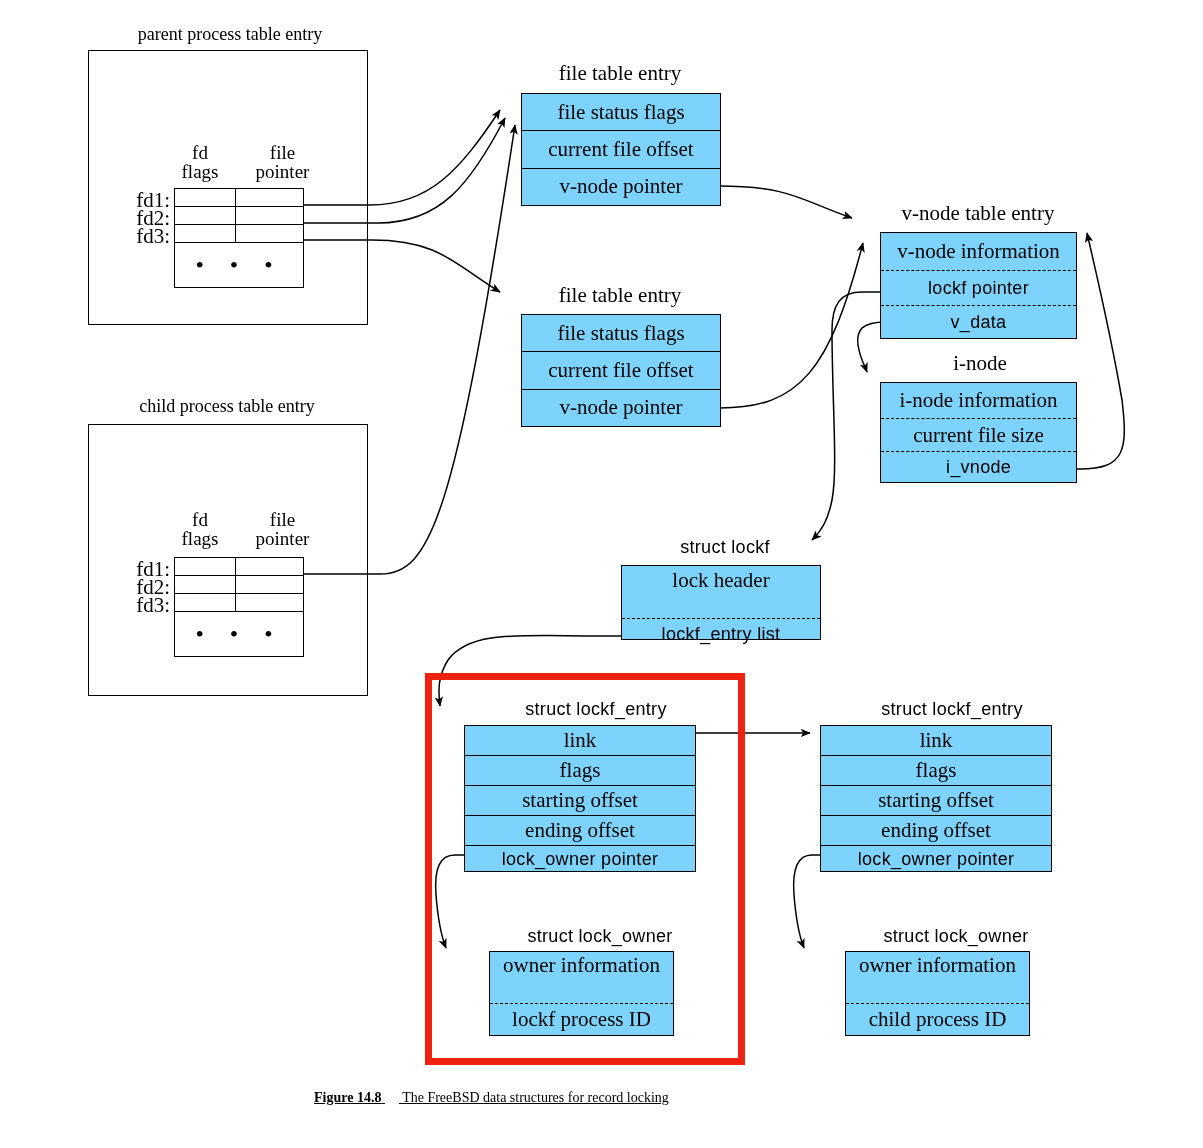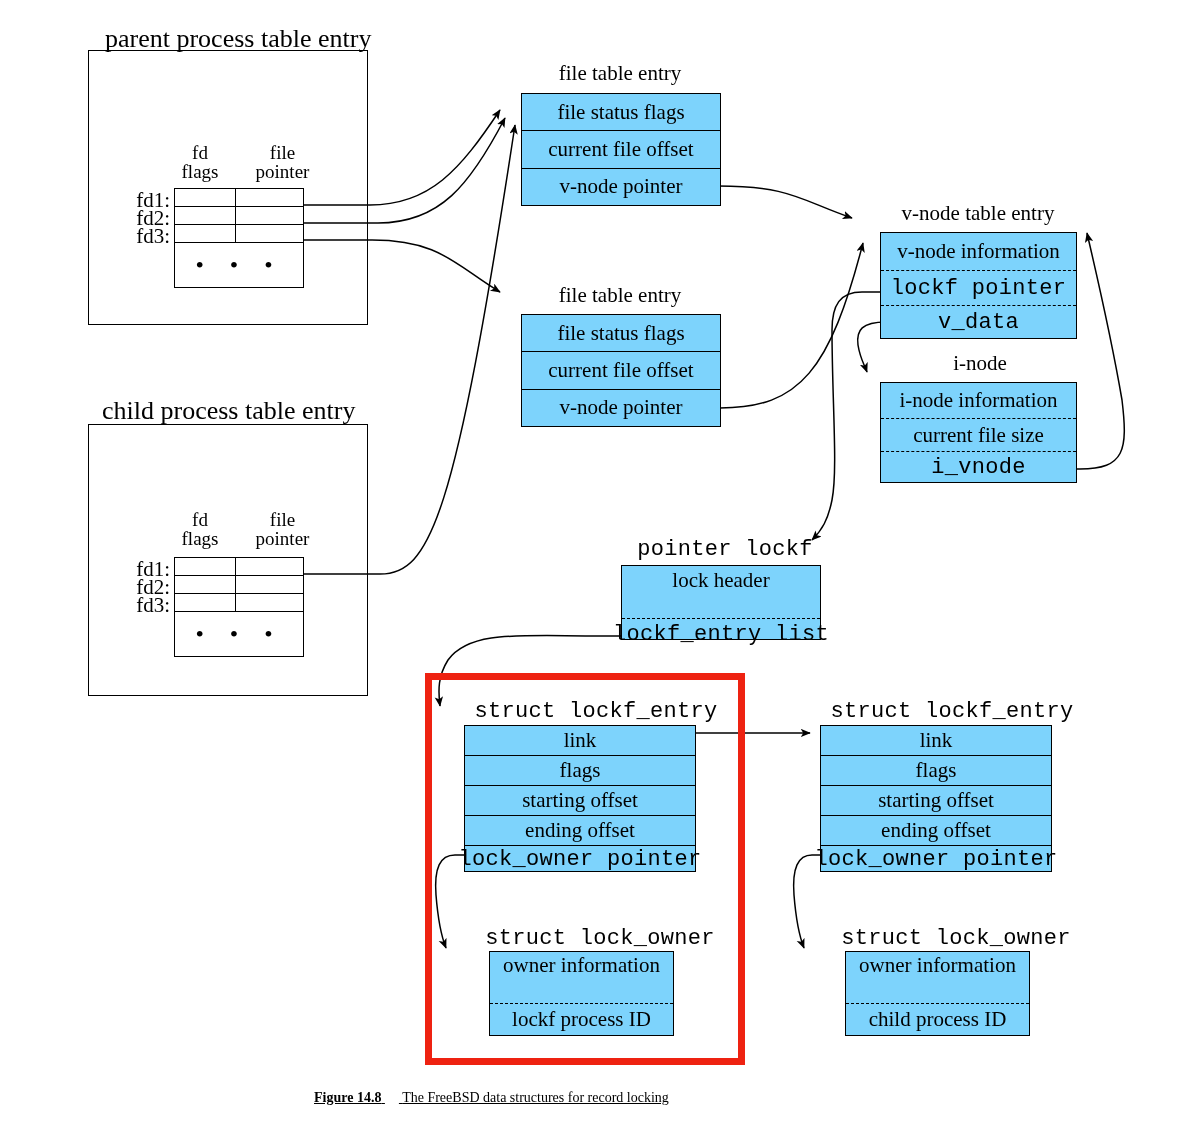--- a/index.html
+++ b/index.html
@@ -28,22 +28,22 @@
   }
   .lbl {
     position: absolute;
     font-family: "Liberation Serif", "DejaVu Serif", serif;
     font-size: 21px;
     line-height: 1.05;
     white-space: nowrap;
     text-align: center;
   }
   .mono {
-    font-family: Liberation Mono, monospace;
-    font-size: 22px;
+    font-family: Liberation Sans, sans-serif;
+    font-size: 18px;
     letter-spacing: 0.3px;
   }
   .outer-box {
     position: absolute;
     border: 1.6px solid #000;
     background: transparent;
     box-sizing: border-box;
   }
   .fdtable {
     position: absolute;
@@ -116,21 +116,21 @@
     white-space: nowrap;
     text-decoration: underline;
   }
   .caption b { font-weight: bold; }
   .redbox {
     position: absolute;
     box-sizing: border-box;
     border: 7px solid #ee2211;
     background: transparent;
   }
-  .title-lbl { font-size: 26px; }
+  .title-lbl { font-size: 18px; }
 </style>
 </head>
 <body>
 
 <div id="figure">
 
   <svg id="wires" viewBox="0 0 1203 1148">
     <defs>
       <marker id="ah" markerWidth="11" markerHeight="11" refX="9.2" refY="4.2" orient="auto" markerUnits="userSpaceOnUse">
         <path d="M0,0 L10,4.2 L0,8.4 L2.4,4.2 z" fill="#000"></path>
@@ -255,21 +255,21 @@
 
   <div class="lbl" style="left:910px; top:352px; width:140px;">i-node</div>
   <div class="struct" style="left:880px; top:382px; width:197px; height:101px;">
     <div class="srow dashed" style="height:36px;">i-node information</div>
     <div class="srow dashed" style="height:33px;">current file size</div>
     <div class="srow monorow" style="height:30px;justify-content:center;">
       <span class="mono">i_vnode</span>
     </div>
   </div>
 
-  <div class="lbl mono" style="left:620px; top:538px; width:210px;">pointer lockf</div>
+  <div class="lbl mono" style="left:620px; top:538px; width:210px;">struct lockf</div>
   <div class="struct" style="left:621px; top:565px; width:200px; height:75px;">
     <div class="srow dashed" style="height:53px; align-items:flex-start; padding-top:2px;">lock header</div>
     <div class="srow monorow" style="height:31px;">
       <span class="mono">lockf_entry list</span>
     </div>
   </div>
 
   <div class="redbox" style="left: 425px; top: 673px; width: 320px; height: 392px; border-color: rgb(238, 34, 17);"></div>
 
   <div class="lbl mono" style="left:456px; top:700px; width:280px;">struct lockf_entry</div>

